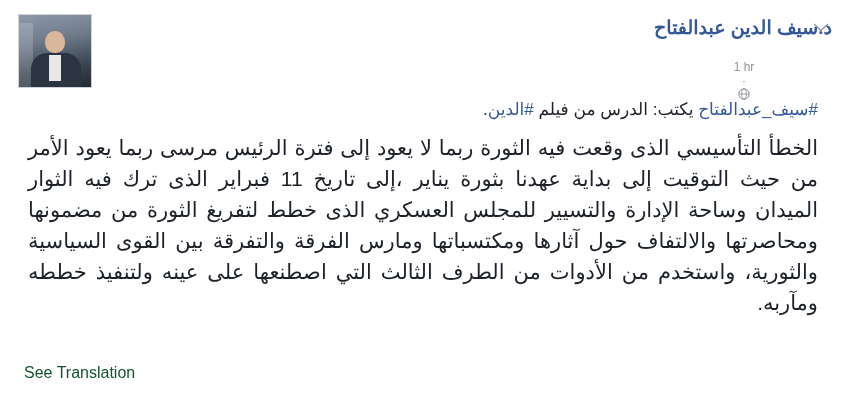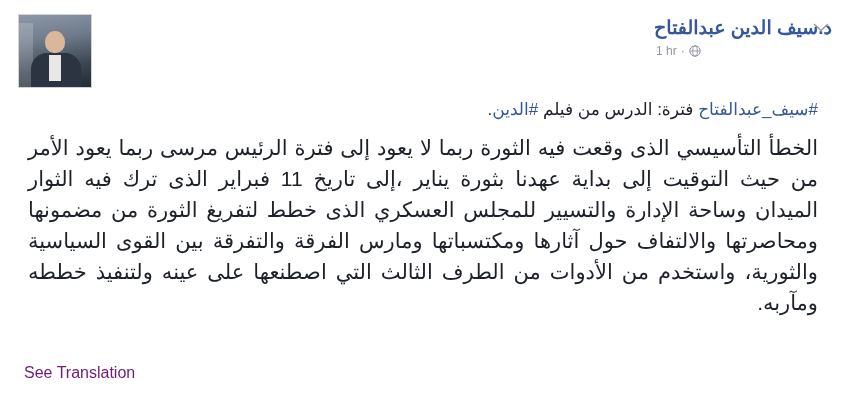--- a/index.html
+++ b/index.html
@@ -84,23 +84,23 @@
     color: #365899;
     line-height: 24px;
     letter-spacing: 0;
     display: block;
     text-decoration: none;
     cursor: pointer;
     direction: rtl;
     unicode-bidi: isolate;
   }
   .meta-line {
-    margin-top: 4px;
+    margin-top: 20px;
     display: flex;
-    flex-direction: row;
+    flex-direction: column;
     align-items: center;
     justify-content: flex-start;
     direction: ltr;
     padding-left: 2px;
   }
   .timestamp {
     font-size: 12px;
     color: #90949c;
     line-height: 14px;
   }
@@ -155,21 +155,21 @@
     unicode-bidi: isolate;
     margin: 0;
     padding: 0;
     word-spacing: 1px;
   }
   .see-translation {
     position: absolute;
     left: 24px;
     bottom: 22px;
     font-size: 16px;
-    color: #701a75;
+    color: #14532d;
     cursor: pointer;
     text-decoration: none;
   }
 </style>
 </head>
 <body>
 
 <div class="post">
 
   <div class="post-header">
@@ -201,20 +201,20 @@
         <svg width="22" height="18" viewBox="0 0 22 18">
           <path d="M4 6 L11 12.5 L18 6" fill="none" stroke="#9197a3" stroke-width="1.4"></path>
         </svg>
       </span>
     </div>
 
   </div>
 
   <div class="post-body">
     <div class="hashtag-line">
-      <a class="hashtag">#سيف_عبدالفتاح</a><span> فترة: الدرس من فيلم </span><a class="hashtag">#الدين</a><span>.</span>
+      <a class="hashtag">#سيف_عبدالفتاح</a><span> يكتب: الدرس من فيلم </span><a class="hashtag">#الدين</a><span>.</span>
     </div>
     <p class="body-text">الخطأ التأسيسي الذى وقعت فيه الثورة ربما لا يعود إلى فترة الرئيس مرسى ربما يعود الأمر من حيث التوقيت إلى بداية عهدنا بثورة يناير ،إلى تاريخ 11 فبراير الذى ترك فيه الثوار الميدان وساحة الإدارة والتسيير للمجلس العسكري الذى خطط لتفريغ الثورة من مضمونها ومحاصرتها والالتفاف حول آثارها ومكتسباتها ومارس الفرقة والتفرقة بين القوى السياسية والثورية، واستخدم من الأدوات من الطرف الثالث التي اصطنعها على عينه ولتنفيذ خططه ومآربه.</p>
   </div>
 
   <a class="see-translation">See Translation</a>
 
 </div>
 
 </body></html>

